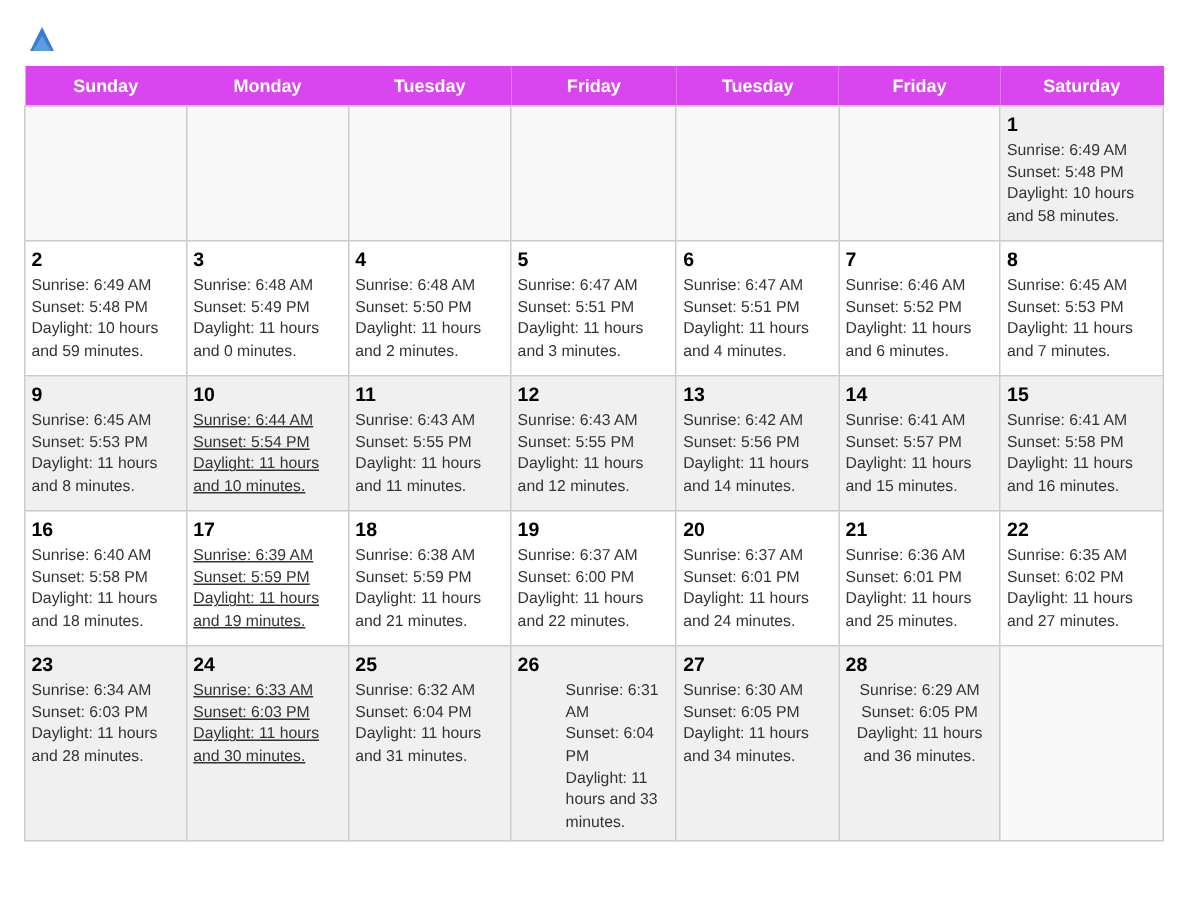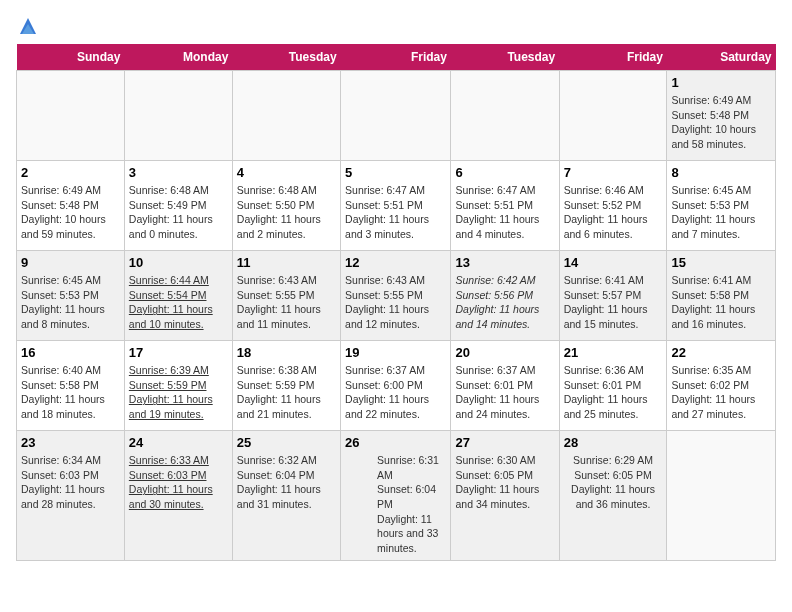--- a/index.html
+++ b/index.html
@@ -51,24 +51,24 @@
     .location-subtitle {
       font-size: 16px;
       color: #555;
     }
     .calendar-table {
       width: 100%;
       border-collapse: collapse;
       font-size: 11px;
     }
     .calendar-table th {
-      background-color: #be185d;
+      background-color: #d946ef;
       color: #fff;
       padding: 6px 4px;
-      text-align: right;
+      text-align: center;
       font-size: 12px;
       font-weight: bold;
     }
     .calendar-table td {
       border: 1px solid #ccc;
       vertical-align: top;
       padding: 4px;
       height: 90px;
       width: 113px;
     }
@@ -203,21 +203,21 @@
 Daylight: 11 hours and 11 minutes.</div>
         </td>
         <td class="shaded">
           <span class="day-number">12</span>
           <div class="cell-content" style="white-space: pre-line;">Sunrise: 6:43 AM
 Sunset: 5:55 PM
 Daylight: 11 hours and 12 minutes.</div>
         </td>
         <td class="shaded">
           <span class="day-number">13</span>
-          <div class="cell-content" style="white-space: pre-line; font-style: italic;">Sunrise: 6:42 AM
+          <div class="cell-content" style="white-space: pre-line;">Sunrise: 6:42 AM
 Sunset: 5:56 PM
 Daylight: 11 hours and 14 minutes.</div>
         </td>
         <td class="shaded">
           <span class="day-number">14</span>
           <div class="cell-content" style="white-space: pre-line;">Sunrise: 6:41 AM
 Sunset: 5:57 PM
 Daylight: 11 hours and 15 minutes.</div>
         </td>
         <td class="shaded">

